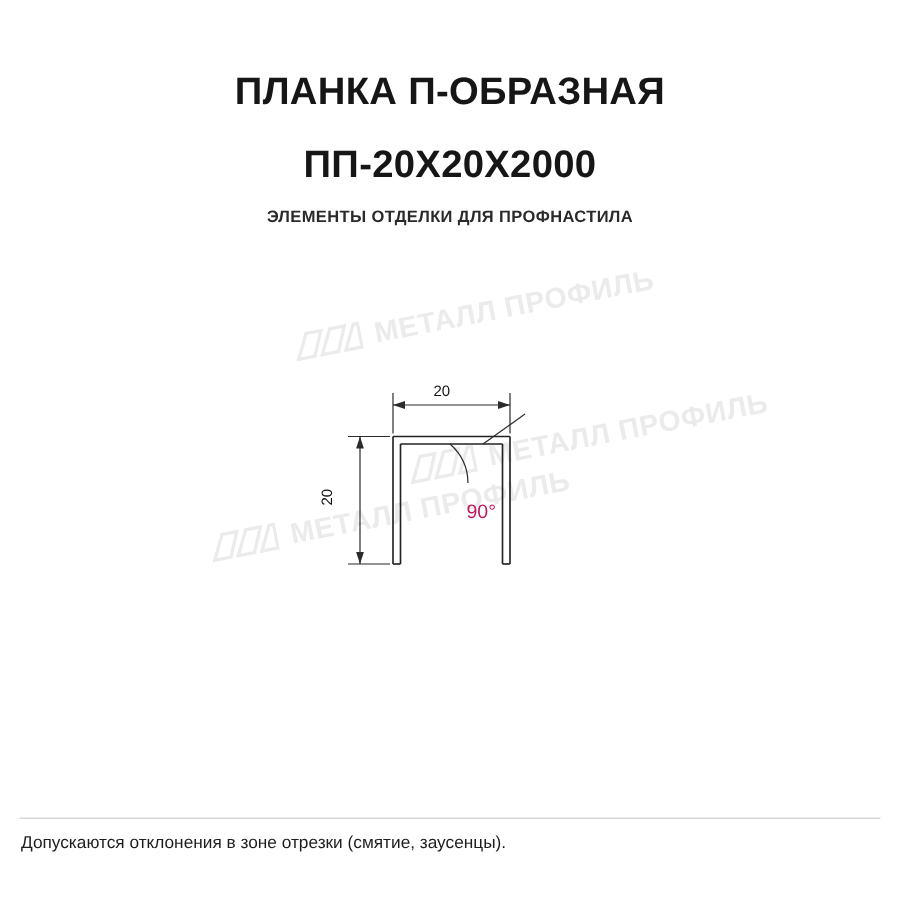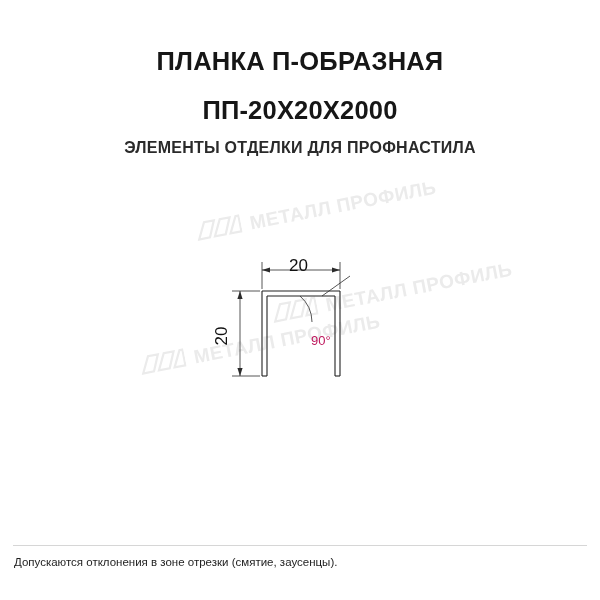--- a/index.html
+++ b/index.html
@@ -38,21 +38,21 @@
   }
   .title-sub {
     font-size: 25.5px;
     font-weight: bold;
     letter-spacing: 0.2px;
     line-height: 1.22;
     margin-top: 18px;
     color: #161616;
   }
   .title-caption {
-    font-size: 16px;
+    font-size: 11px;
     font-weight: bold;
     letter-spacing: 0.25px;
     margin-top: 13px;
     color: #2a2a2a;
   }
 
   
   .watermark {
     position: absolute;
     display: flex;
@@ -80,21 +80,21 @@
   .drawing {
     position: absolute;
     left: 0;
     top: 0;
     width: 600px;
     height: 600px;
     pointer-events: none;
   }
   .dim-label {
     position: absolute;
-    font-size: 17px;
+    font-size: 10px;
     color: #111111;
     font-family: "Liberation Sans", sans-serif;
   }
   .dim-top {
     left: 289px;
     top: 256px;
   }
   .dim-left {
     left: 213px;
     top: 326px;

